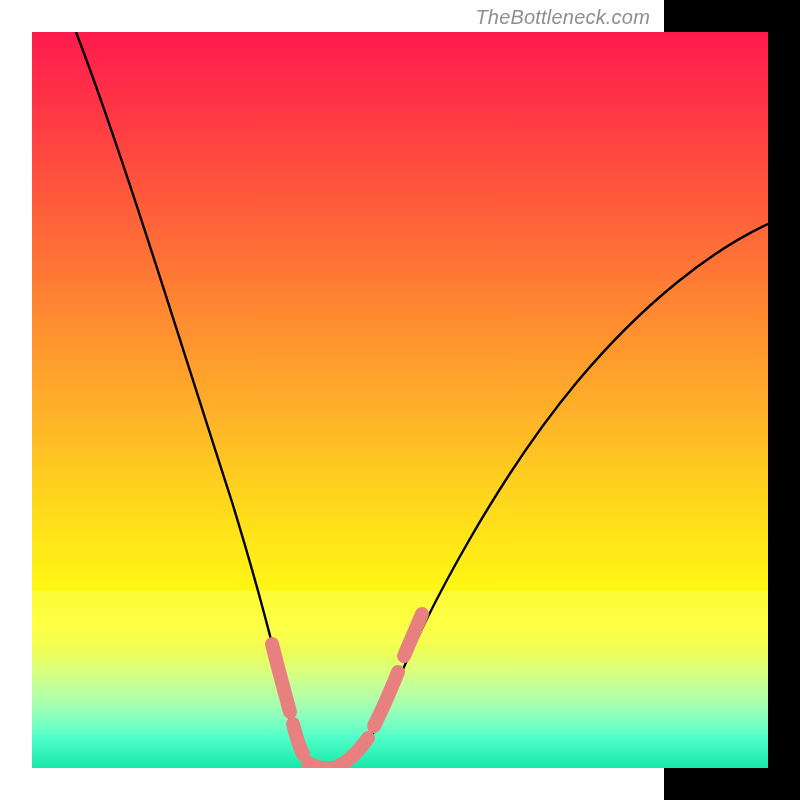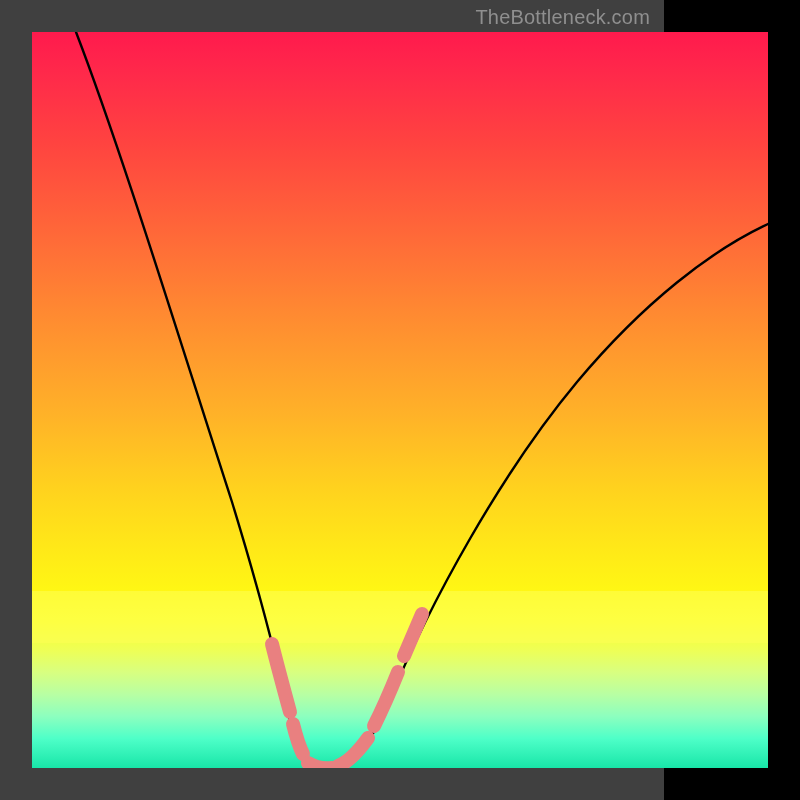--- a/index.html
+++ b/index.html
@@ -8,21 +8,22 @@
     width: 800px;
     height: 800px;
     background: #000;
     overflow: hidden;
     font-family: Arial, Helvetica, sans-serif;
   }
   .stage {
     position: relative;
     width: 664px;
     height: 800px;
-    background: #404040;
+    background: #ffffff;
+    font-style: italic;
   }
   .plot-area {
     position: absolute;
     left: 32px;
     top: 32px;
     width: 736px;
     height: 736px;
     overflow: hidden;
   }
   .gradient-bg {

